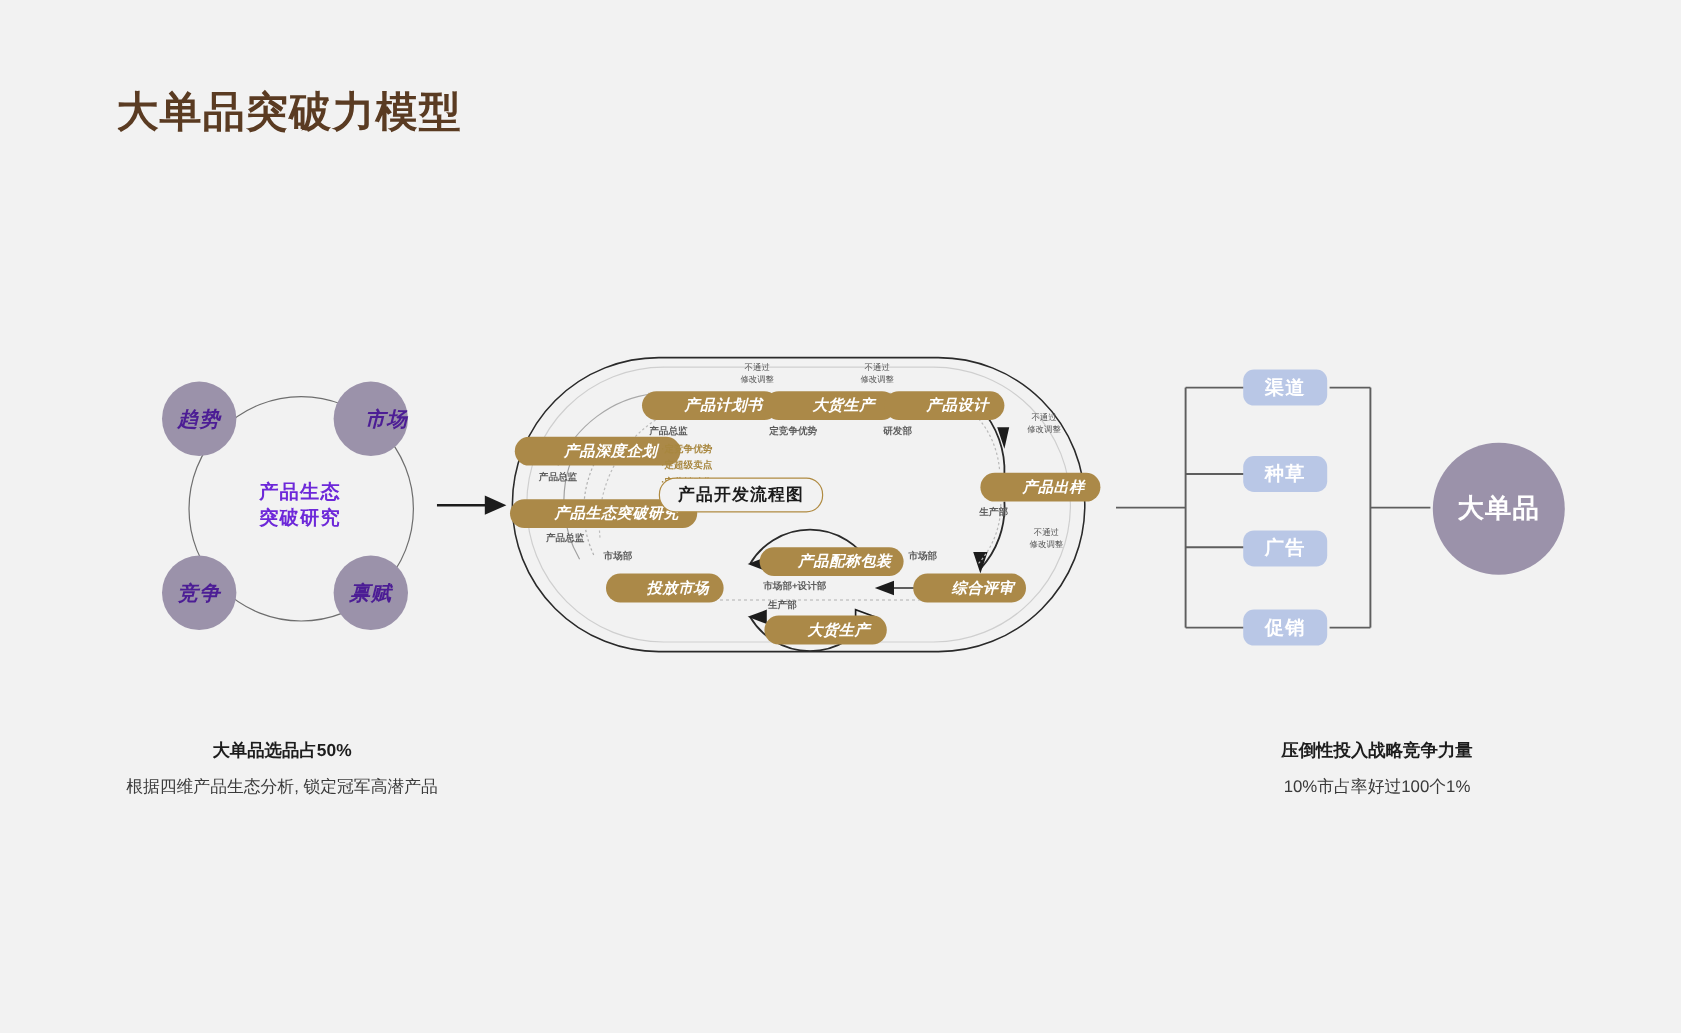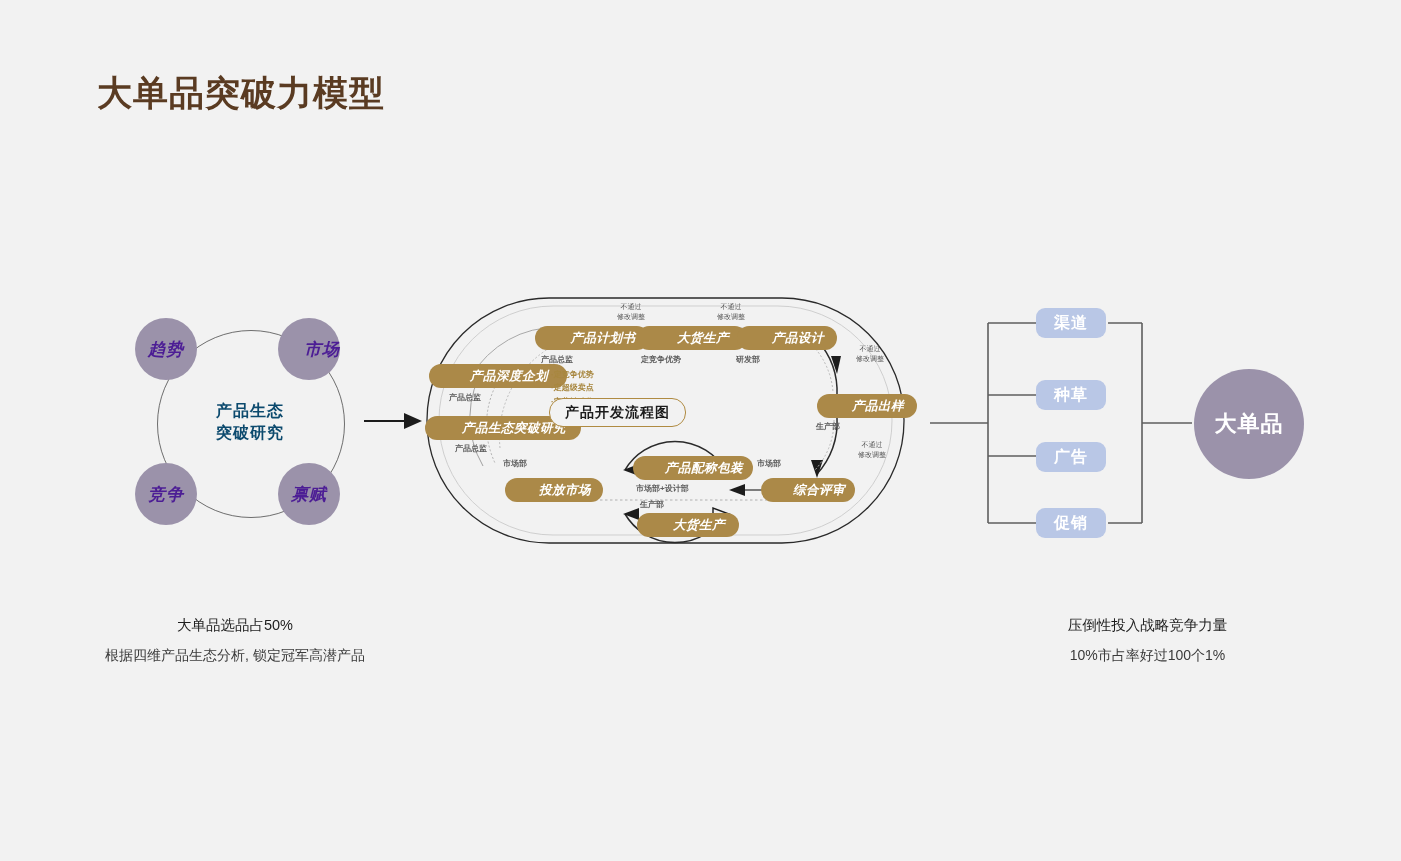--- a/index.html
+++ b/index.html
@@ -33,21 +33,21 @@
     background:#9b92aa;color:#4c1d95;
     display:flex;align-items:center;justify-content:center;
     font-size:17px;font-weight:bold;letter-spacing:1px;font-style:italic;
   }
   .node.tl{left:0px;top:8px;}
   .node.tr{left:143px;top:8px;justify-content:flex-end;}
   .node.bl{left:0px;top:153px;}
   .node.br{left:143px;top:153px;}
   .ring-center{
     position:absolute;left:35px;top:90px;width:160px;
-    text-align:center;color:#0c4a6e;font-size:16px;
+    text-align:center;color:#6d28d9;font-size:16px;
     font-weight:bold;line-height:1.35;letter-spacing:1px;
   }
 
   
   .arrow-lm{position:absolute;left:364px;top:405px;width:62px;height:32px;}
 
   
   .flow{position:absolute;left:425px;top:288px;width:482px;height:265px;}
   .flow svg{position:absolute;left:0;top:0;}
   .pill{
@@ -87,21 +87,21 @@
   }
   .bigcircle{
     position:absolute;left:264px;top:79px;width:110px;height:110px;
     border-radius:50%;background:#9b92aa;color:#fff;
     display:flex;align-items:center;justify-content:center;
     font-size:22px;font-weight:bold;letter-spacing:1px;
   }
 
   
   .cap{position:absolute;text-align:center;}
-  .cap .h{font-size:14.5px;font-weight:normal;color:#1d1d1d;white-space:nowrap;}
+  .cap .h{font-size:14.5px;font-weight:bold;color:#1d1d1d;white-space:nowrap;}
   .cap .d{font-size:14px;color:#3a3a3a;margin-top:12px;white-space:nowrap;}
   .cap1{left:0px;top:616px;width:470px;}
   .cap2{left:430px;top:616px;width:455px;}
   .cap3{left:960px;top:616px;width:375px;}
 </style>
 </head>
 <body>
 
 <div class="page">
 

